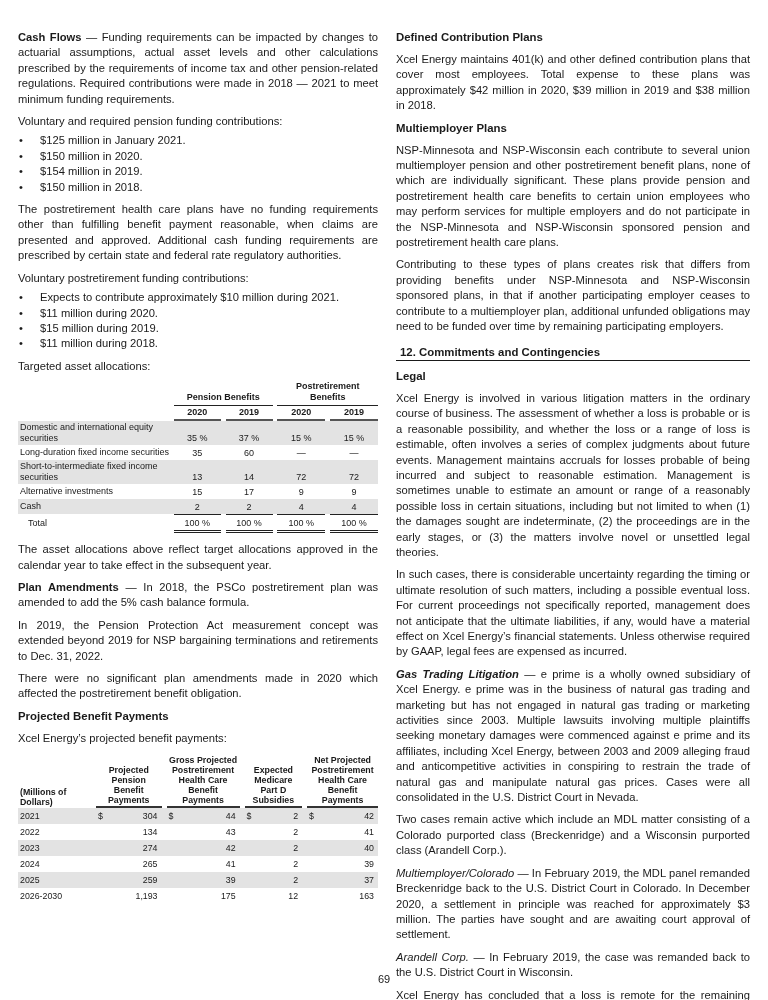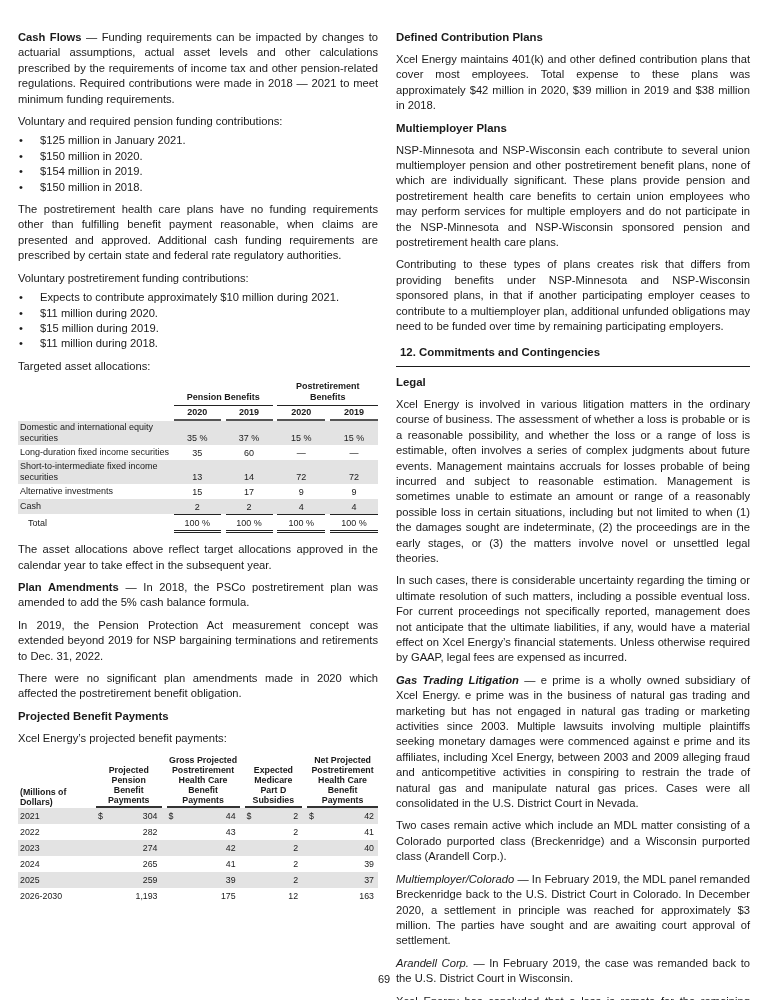--- a/index.html
+++ b/index.html
@@ -13,21 +13,21 @@
   .col-right { left: 396px; width: 354px; }
   p { margin: 0 0 7px 0; text-align: justify; }
   .b { font-weight: bold; }
   .bi { font-weight: bold; font-style: italic; }
   .i { font-style: italic; }
   h3 { font-size: 11.4px; font-weight: bold; margin: 0 0 7px 0; line-height: 15px; }
   ul.bul { list-style: none; margin: 0 0 7px 0; padding: 0; }
   ul.bul li { position: relative; padding-left: 22px; line-height: 15.4px; }
   ul.bul li::before { content: "\2022"; position: absolute; left: 1px; top: 0; }
   .sec-title { font-weight: bold; font-size: 11.4px; border-bottom: 1.5px solid #1a1a1a;
-    padding: 0 0 6px 4px; margin: 10px 0 8px 0; }
+    padding: 0 0 0 4px; margin: 10px 0 8px 0; }
 
   
   table { border-collapse: separate; border-spacing: 0; width: 100%; font-size: 9px; line-height: 11px; }
   .alloc td, .alloc th { padding: 1px 0; }
   .alloc th { font-weight: bold; text-align: center; vertical-align: bottom; }
   .grp { border-bottom: 1.5px solid #222; padding-bottom: 2px !important; }
   .yr { border-bottom: 2.5px solid #555; padding-bottom: 1px !important; }
   .gap { width: 5px; }
   .alloc td.lbl { text-align: left; padding-left: 2px; }
   .alloc td.num { text-align: center; vertical-align: bottom; }
@@ -223,21 +223,21 @@
       <td class="cur">$</td>
           <td class="num">2</td>
           <td></td>
       <td class="cur">$</td>
           <td class="num">42</td>
     </tr>
     <tr>
       <td class="lbl">2022</td>
           <td></td>
       <td></td>
-          <td class="num">282</td>
+          <td class="num">134</td>
           <td></td>
       <td></td>
           <td class="num">43</td>
           <td></td>
       <td></td>
           <td class="num">2</td>
           <td></td>
       <td></td>
           <td class="num">41</td>
     </tr>

